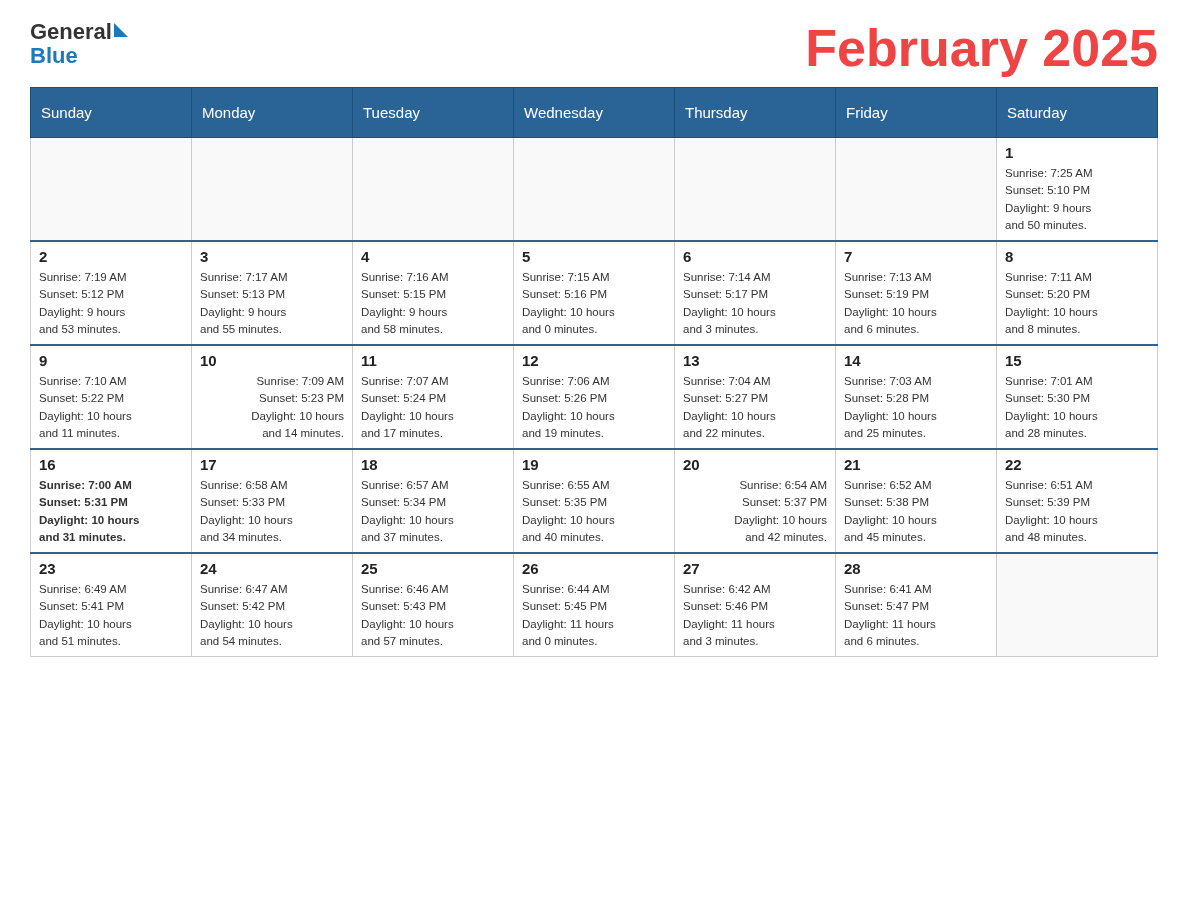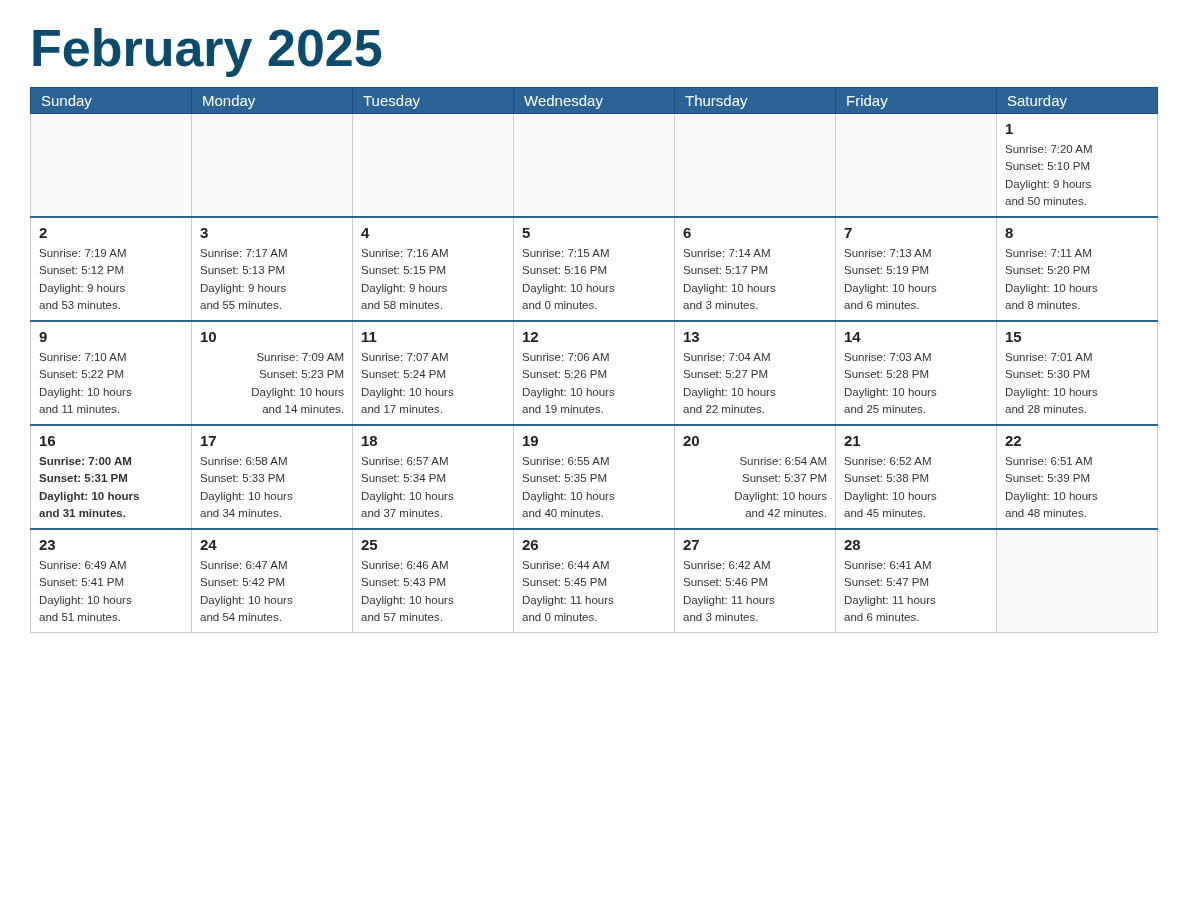--- a/index.html
+++ b/index.html
@@ -35,39 +35,39 @@
       display: inline-block;
       margin-left: 2px;
       margin-bottom: 4px;
     }
     .title-area {
       text-align: right;
     }
     .month-title {
       font-size: 52px;
       font-weight: bold;
-      color: #0c4a6e;
+      color: #ef4444;
       line-height: 1.1;
     }
     .location {
       font-size: 20px;
       color: #444;
       margin-top: 2px;
     }
     .calendar {
       width: 100%;
       border-collapse: collapse;
       margin-top: 10px;
     }
     .calendar th {
       background-color: #2a6496;
       color: #fff;
       font-size: 15px;
       font-weight: normal;
-      padding: 4px 10px;
+      padding: 16px 10px;
       text-align: left;
       border: 1px solid #1a4f7a;
     }
     .calendar td {
       vertical-align: top;
       padding: 6px 8px;
       border: 1px solid #ccc;
       font-size: 12px;
       color: #333;
       width: calc(100% / 7);
@@ -90,20 +90,31 @@
       line-height: 1.5;
     }
     .row-divider td {
       border-top: 2px solid #2a6496;
     }
   </style>
 </head>
 <body>
 
 <div class="header">
+  <div class="logo">
+    <div>
+      <div style="display:flex;align-items:center;">
+        <span class="logo-general">General</span>
+        <span class="logo-triangle"></span>
+      </div>
+      <div>
+        <span class="logo-blue">Blue</span>
+      </div>
+    </div>
+  </div>
   <div class="title-area">
     <div class="month-title">February 2025</div>
   </div>
 </div>
 
 <table class="calendar">
   <thead>
     <tr>
     <th>Sunday</th>
         <th>Monday</th>
@@ -117,21 +128,21 @@
   <tbody id="calendar-body">
   <tr>
         <td class="empty"></td>
         <td class="empty"></td>
         <td class="empty"></td>
         <td class="empty"></td>
         <td class="empty"></td>
         <td class="empty"></td>
         <td>
           <span class="day-number">1</span>
-          <div class="day-info" style="white-space: pre-line;">Sunrise: 7:20 AM
+          <div class="day-info" style="white-space: pre-line;">Sunrise: 7:25 AM
 Sunset: 5:10 PM
 Daylight: 9 hours
 and 50 minutes.</div>
         </td>
       </tr>
       <tr class="row-divider">
         <td>
           <span class="day-number">2</span>
           <div class="day-info" style="white-space: pre-line;">Sunrise: 7:19 AM
 Sunset: 5:12 PM

